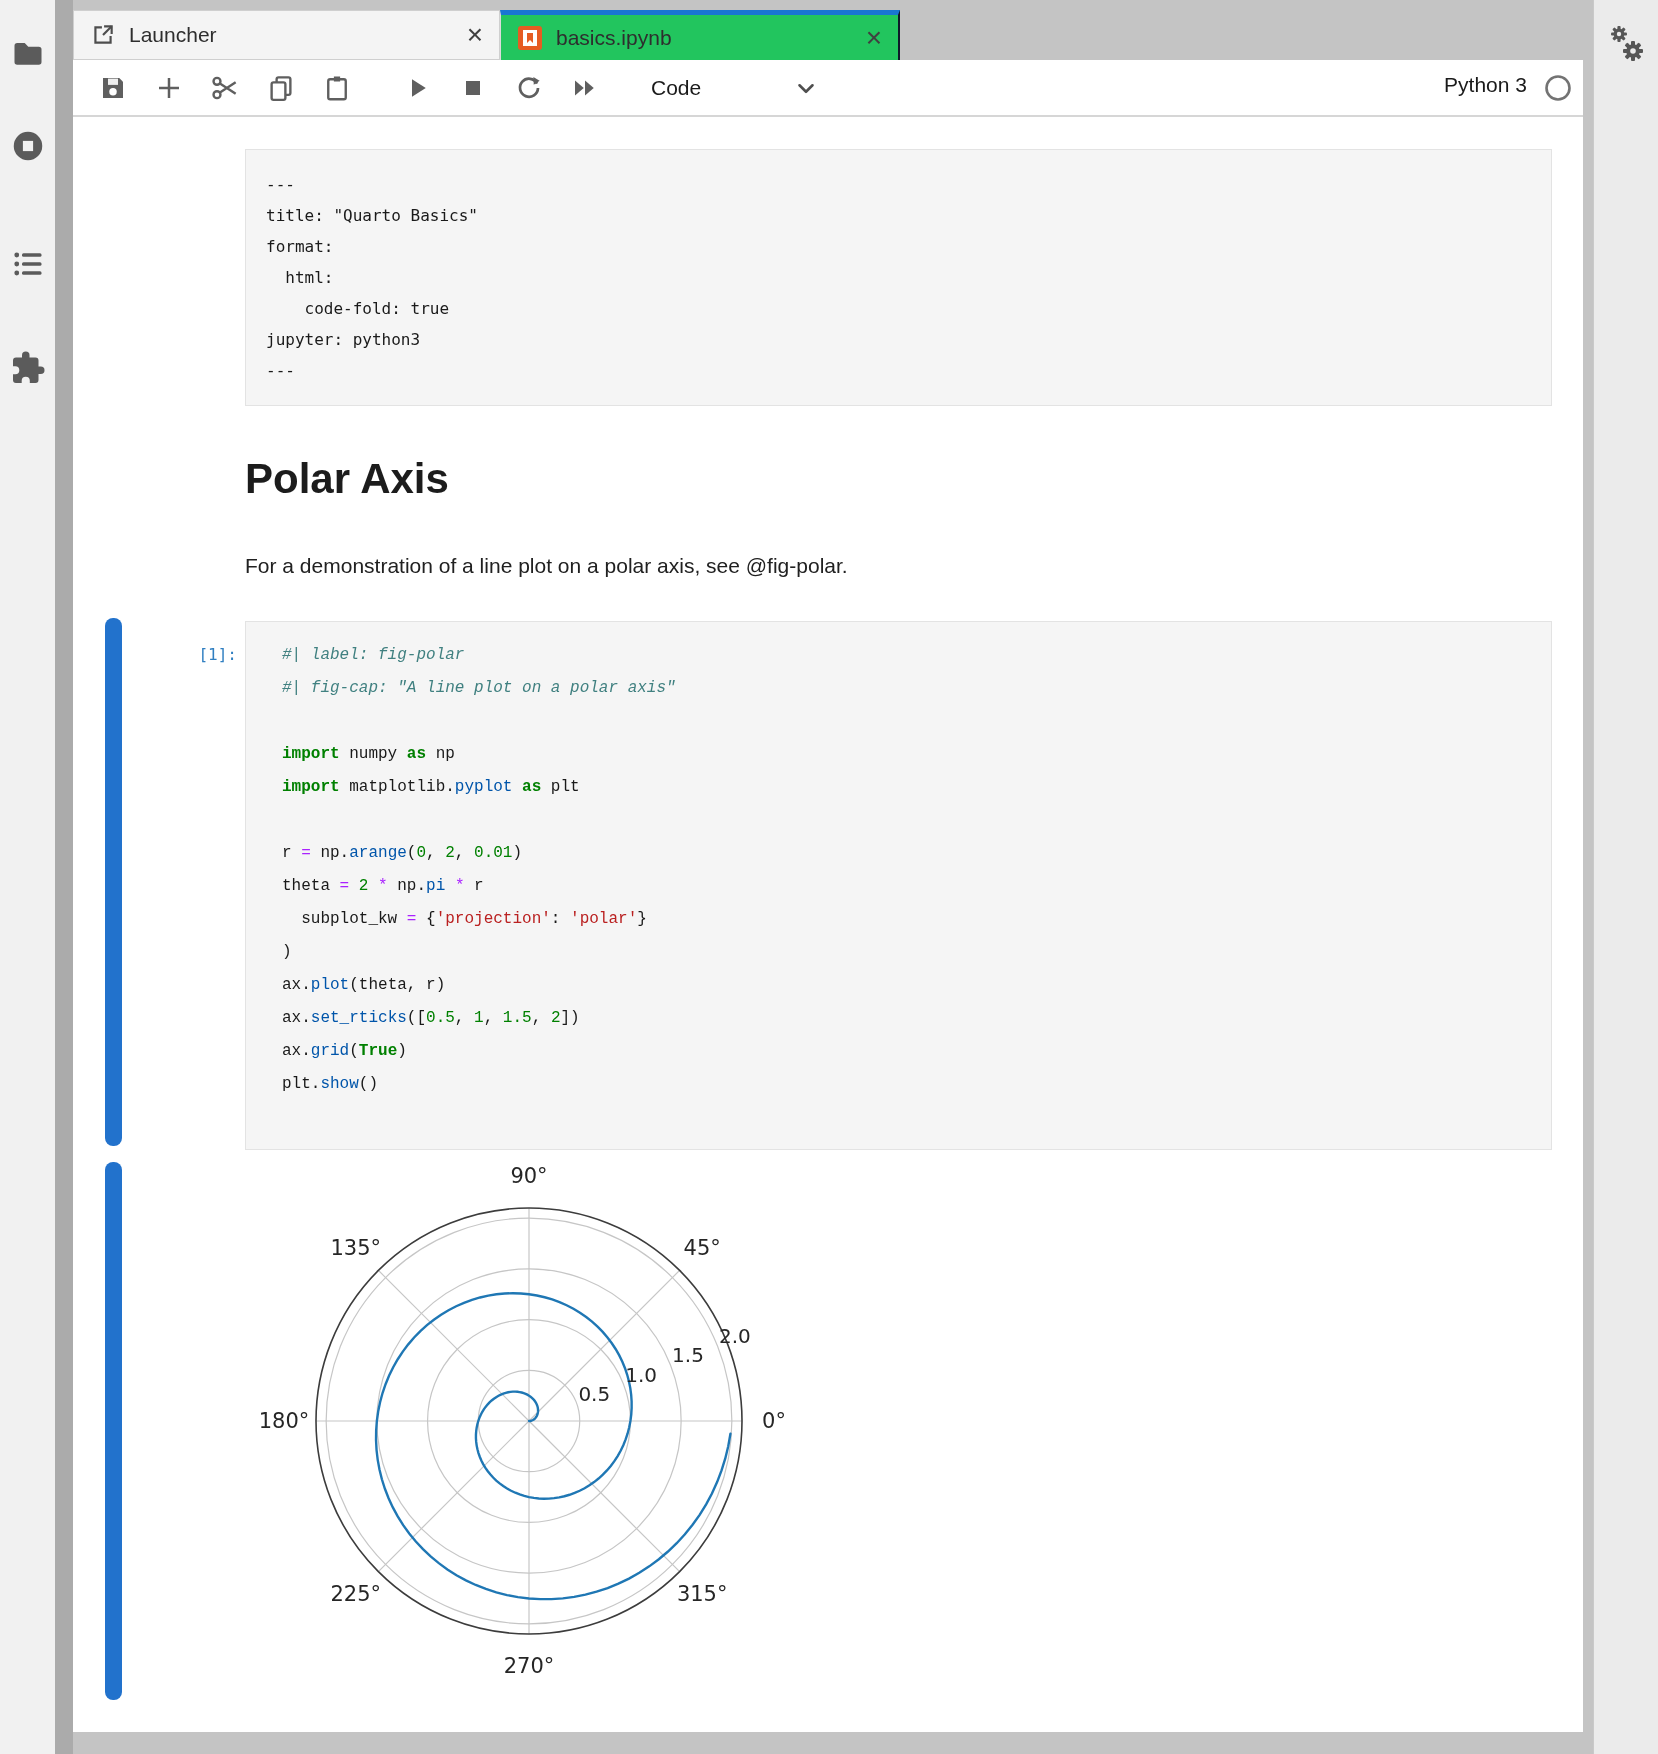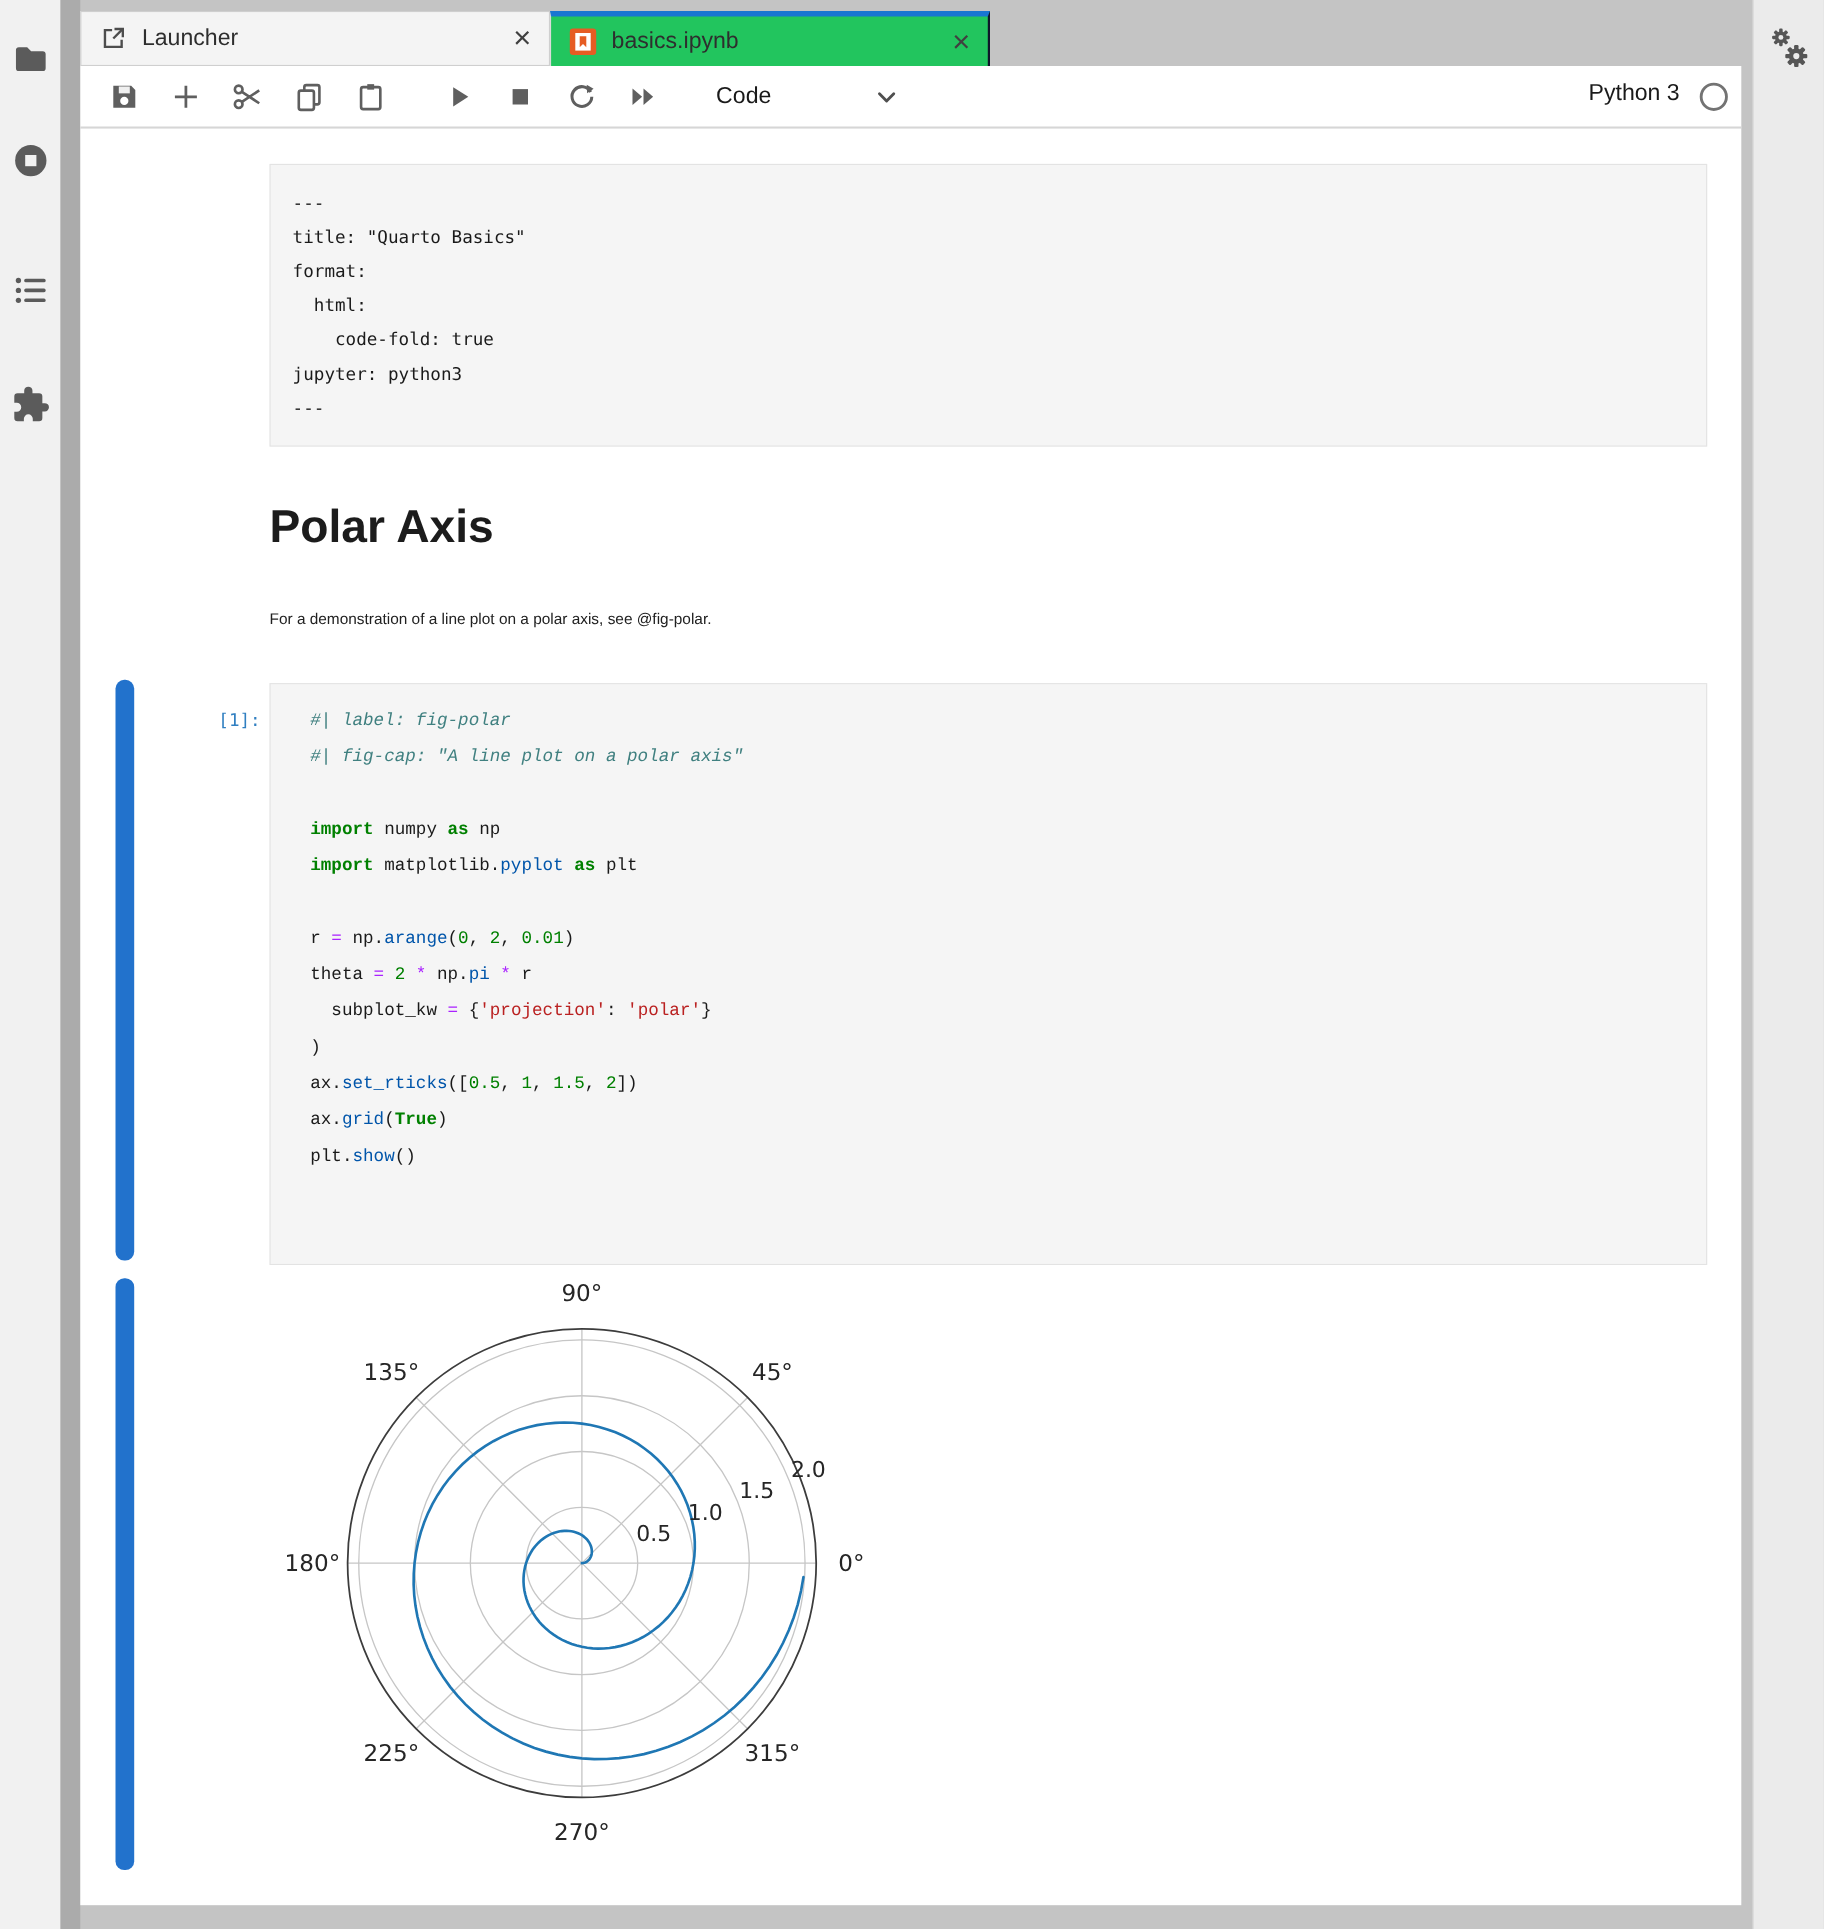--- a/index.html
+++ b/index.html
@@ -37,21 +37,21 @@
   .content { height:1615px; background:#ffffff; position:relative; }
 
   
   .cell-box { position:absolute; left:172px; width:1307px; background:#f5f5f5; border:1px solid #e3e3e3;
               font-family:"DejaVu Sans Mono", monospace; font-size:16px; color:#1a1a1a; }
   #yaml-cell { top:32px; padding:19px 20px; line-height:31px; }
   #code-cell { top:504px; height:529px; padding:17px 36px; line-height:33px;font-family:Liberation Mono, monospace; }
   .code-line { white-space:pre; }
 
   #md-heading { position:absolute; left:172px; top:338px; font-size:42px; font-weight:700; color:#1c1c1c; letter-spacing:0; }
-  #md-paragraph { position:absolute; left:172px; top:437px; font-size:14px; color:#212121; }
+  #md-paragraph { position:absolute; left:172px; top:437px; font-size:21px; color:#212121; }
 
   .collapser { position:absolute; left:32px; width:17px; background:#2272cc; border-radius:8px; cursor:pointer; }
   #code-collapser { top:501px; height:528px; }
   #output-collapser { top:1045px; height:538px; }
 
   #exec-prompt { position:absolute; left:60px; top:521px; width:104px; text-align:right;
                  font-family:"DejaVu Sans Mono", monospace; font-size:16px; line-height:33px; color:#307fc1; }
 
   #plot-mount { position:absolute; left:132px; top:1033px; width:760px; height:580px; }
 
@@ -244,20 +244,21 @@
         <div class="code-line"><span class="tok-c">#| label: fig-polar</span></div>
         <div class="code-line"><span class="tok-c">#| fig-cap: "A line plot on a polar axis"</span></div>
         <div class="code-line">&nbsp;</div>
         <div class="code-line"><span class="tok-k">import</span><span class="tok-p"> numpy </span><span class="tok-k">as</span><span class="tok-p"> np</span></div>
         <div class="code-line"><span class="tok-k">import</span><span class="tok-p"> matplotlib.</span><span class="tok-f">pyplot</span><span class="tok-p"> </span><span class="tok-k">as</span><span class="tok-p"> plt</span></div>
         <div class="code-line">&nbsp;</div>
         <div class="code-line"><span class="tok-p">r </span><span class="tok-o">=</span><span class="tok-p"> np.</span><span class="tok-f">arange</span><span class="tok-p">(</span><span class="tok-n">0</span><span class="tok-p">, </span><span class="tok-n">2</span><span class="tok-p">, </span><span class="tok-n">0.01</span><span class="tok-p">)</span></div>
         <div class="code-line"><span class="tok-p">theta </span><span class="tok-o">=</span><span class="tok-p"> </span><span class="tok-n">2</span><span class="tok-p"> </span><span class="tok-o">*</span><span class="tok-p"> np.</span><span class="tok-f">pi</span><span class="tok-p"> </span><span class="tok-o">*</span><span class="tok-p"> r</span></div>
         <div class="code-line"><span class="tok-p">  subplot_kw </span><span class="tok-o">=</span><span class="tok-p"> {</span><span class="tok-s">'projection'</span><span class="tok-p">: </span><span class="tok-s">'polar'</span><span class="tok-p">}</span></div>
         <div class="code-line"><span class="tok-p">)</span></div>
+        <div class="code-line"><span class="tok-p">ax.</span><span class="tok-f">plot</span><span class="tok-p">(theta, r)</span></div>
         <div class="code-line"><span class="tok-p">ax.</span><span class="tok-f">set_rticks</span><span class="tok-p">([</span><span class="tok-n">0.5</span><span class="tok-p">, </span><span class="tok-n">1</span><span class="tok-p">, </span><span class="tok-n">1.5</span><span class="tok-p">, </span><span class="tok-n">2</span><span class="tok-p">])</span></div>
         <div class="code-line"><span class="tok-p">ax.</span><span class="tok-f">grid</span><span class="tok-p">(</span><span class="tok-k">True</span><span class="tok-p">)</span></div>
         <div class="code-line"><span class="tok-p">plt.</span><span class="tok-f">show</span><span class="tok-p">()</span></div>
       </div>
 
     <div class="collapser" id="output-collapser"></div>
     <div id="plot-mount">
         <svg width="760" height="580">
           <line x1="324" y1="271" x2="537" y2="271" stroke="#c6c6c6" stroke-width="1.2"></line>
           <line x1="324" y1="271" x2="474.61374439273465" y2="120.38625560726538" stroke="#c6c6c6" stroke-width="1.2"></line>

